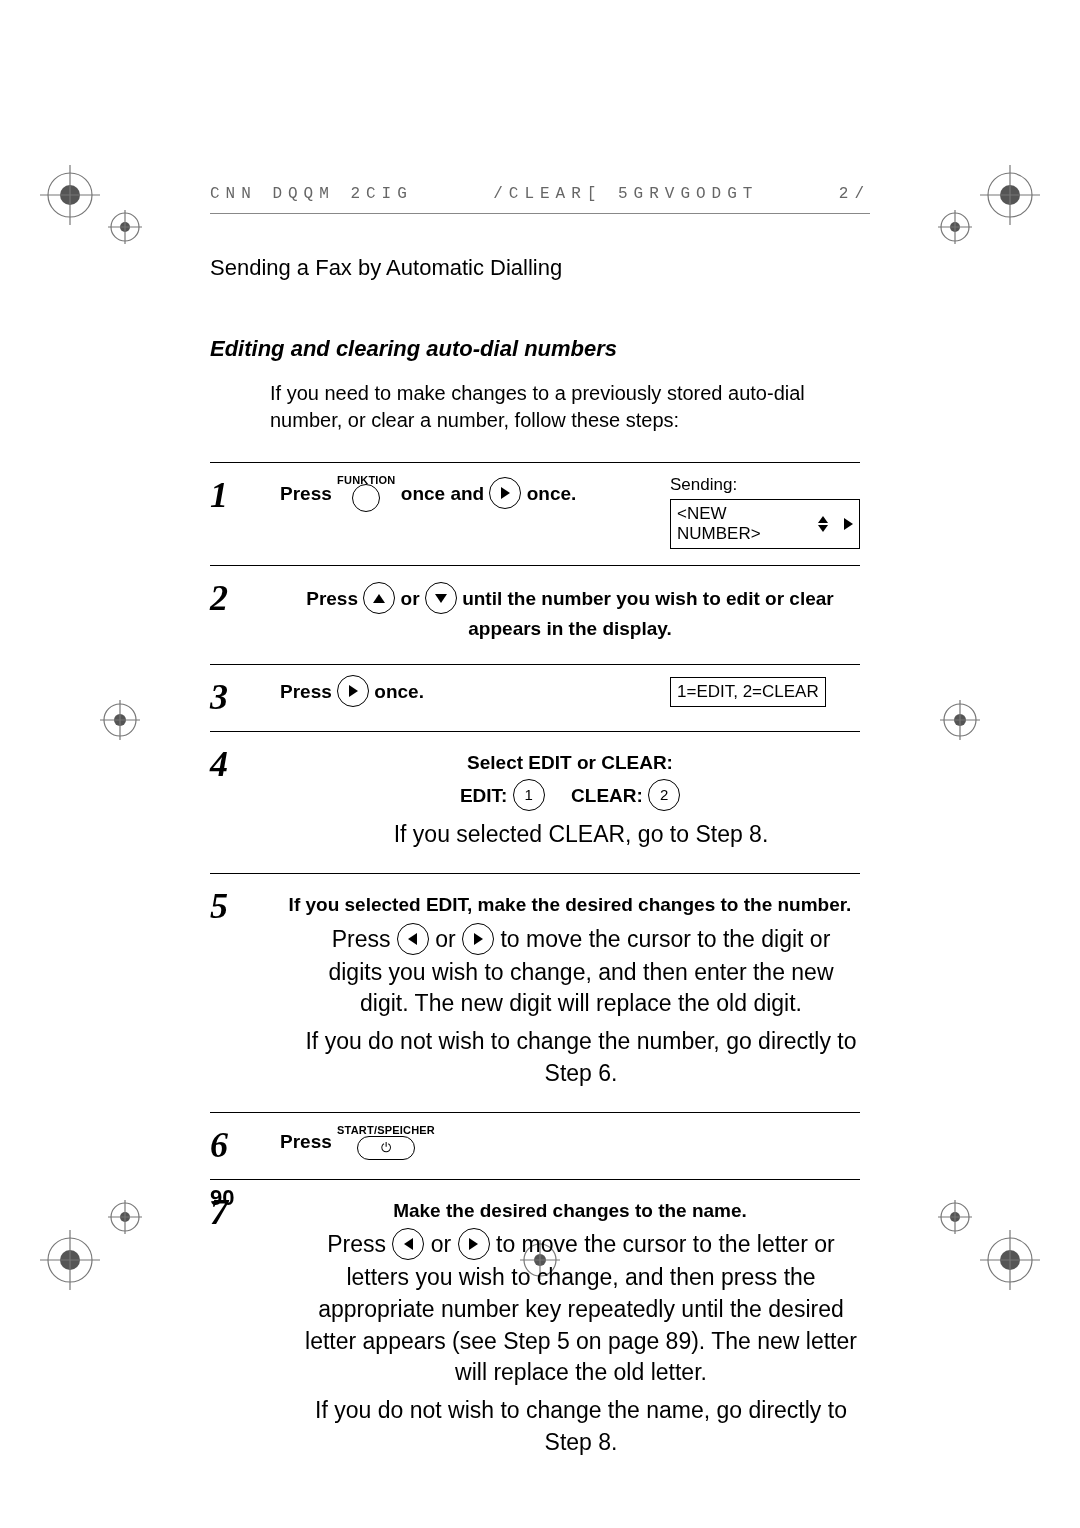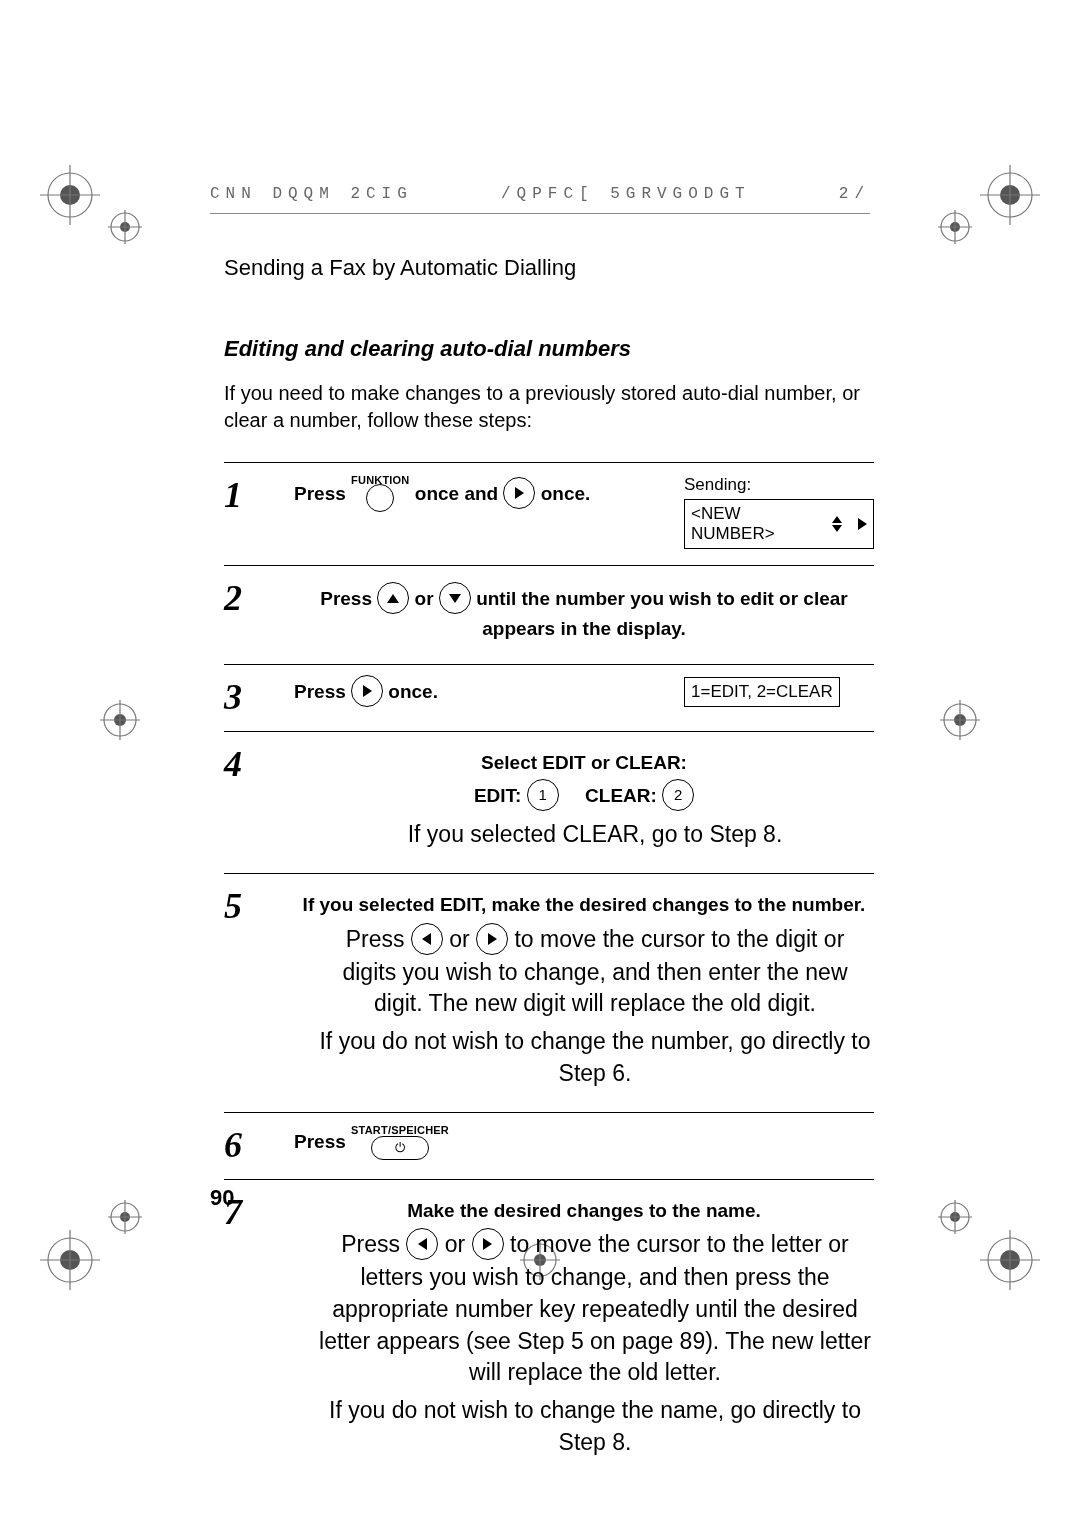--- a/index.html
+++ b/index.html
@@ -33,36 +33,37 @@
     justify-content: space-between;
     font-family: "Courier New", monospace;
   }
   .header-line .hl-left { letter-spacing: 6px; }
   .header-line .hl-mid { letter-spacing: 6px; }
   .header-line .hl-right { letter-spacing: 6px; }
   
   .content {
     position: absolute;
     top: 255px;
-    left: 224px;
+    left: 210px;
     width: 650px;
   }
   .section-label {
     font-size: 22px;
     margin-bottom: 55px;
   }
   h2.title {
     font-style: italic;
     font-weight: bold;
     font-size: 22px;
     margin: 10px 0 18px 0;
   }
   .intro {
     font-size: 20px;
     line-height: 1.35;
+    margin-left: 60px;
     margin-bottom: 28px;
   }
   .step {
     border-top: 1.5px solid #000;
     padding: 12px 0 16px 0;
     display: flex;
   }
   .step:first-of-type { }
   .step-num {
     font-family: Georgia, "Times New Roman", serif;
@@ -224,21 +225,21 @@
     </svg>
 <svg style="position:absolute;left:520px;top:1240px" width="40" height="40">
       <circle cx="20" cy="20" r="16" class="reg-circ-outer"></circle>
       <circle cx="20" cy="20" r="6" fill="#555"></circle>
       <line x1="0" y1="20" x2="40" y2="20" class="reg-line"></line>
       <line x1="20" y1="0" x2="20" y2="40" class="reg-line"></line>
     </svg>
 
 <div class="header-line">
   <span class="hl-left">CNN DQQM 2CIG</span>
-  <span class="hl-mid">/QPFC[ 5GRVGODGT</span>
+  <span class="hl-mid">/CLEAR[ 5GRVGODGT</span>
   <span class="hl-right">2/</span>
 </div>
 
 <div class="content">
   <div class="section-label">Sending a Fax by Automatic Dialling</div>
 
   <h2 class="title">Editing and clearing auto-dial numbers</h2>
   <div class="intro">If you need to make changes to a previously stored auto-dial number, or clear a number, follow these steps:</div>
 
   <div class="step">

